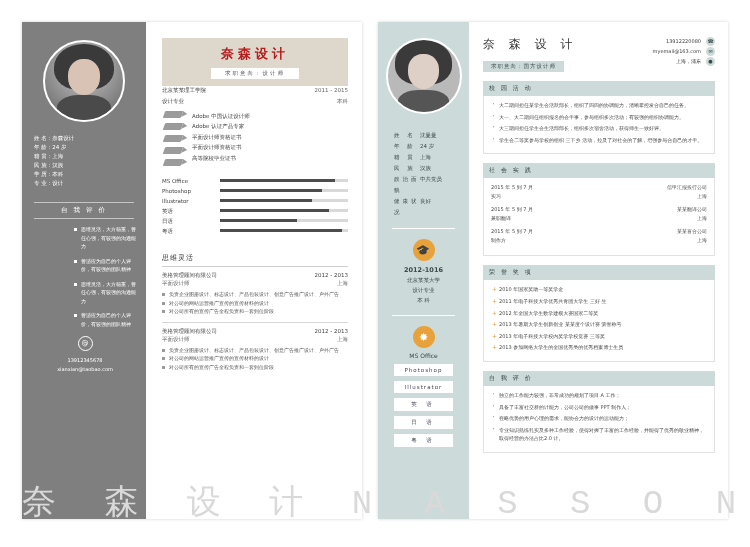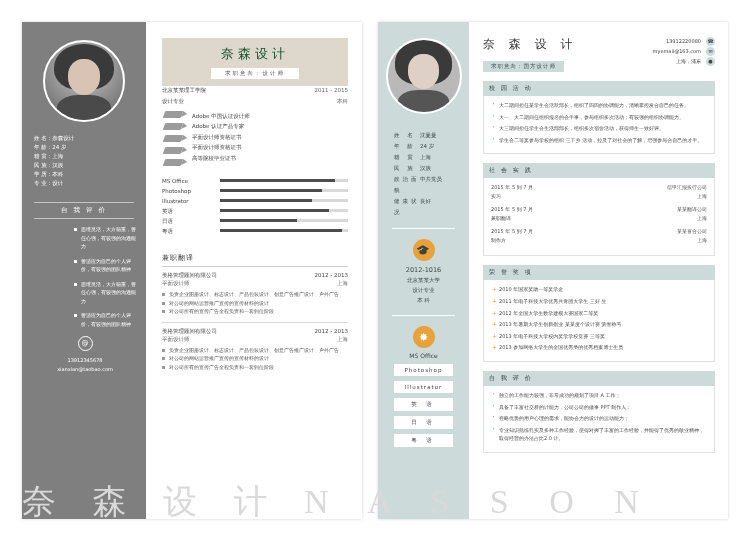--- a/index.html
+++ b/index.html
@@ -8,21 +8,21 @@
     background:#ffffff;
     font-family:"DejaVu Sans","Liberation Sans",sans-serif;
     position:relative;
   }
   .page{position:absolute;inset:0;}
 
   
   .watermark{
     position:absolute;left:22px;bottom:22px;width:706px;
     font-size:34px;letter-spacing:14px;color:#d9d9d9;
-    font-family:Liberation Serif, serif;
+    font-family:Liberation Mono, monospace;
     white-space:nowrap;z-index:30;pointer-events:none;
   }
   .watermark .lat{letter-spacing:16px;}
 
   
   .resume-a{
     position:absolute;left:22px;top:22px;width:340px;height:497px;
     background:#ffffff;box-shadow:0 0 3px rgba(0,0,0,.18);
     display:flex;overflow:hidden;
   }
@@ -56,21 +56,21 @@
   .a-contact .circle{
     width:13px;height:13px;border:1px solid #ffffff;border-radius:50%;
     margin:4px auto 5px auto;display:flex;align-items:center;justify-content:center;font-size:7px;
   }
 
   .a-main{flex:1;padding:16px 14px 0 16px;box-sizing:border-box;color:#333;}
   .a-banner{
     background:#ded7cb;height:48px;display:flex;flex-direction:column;
     align-items:center;justify-content:center;
   }
-  .a-banner .nm{font-size:13px;letter-spacing:4px;color:#14532d;}
+  .a-banner .nm{font-size:13px;letter-spacing:4px;color:#b91c1c;font-weight:bold;}
   .a-banner .sub{
     margin-top:5px;background:#ffffff;color:#555;font-size:5.5px;letter-spacing:2px;
     padding:2px 14px;
   }
   .a-h{
     font-size:7px;color:#333;margin:14px 0 4px 0;padding-bottom:3px;
     border-bottom:1px solid #cfcfcf;letter-spacing:1px;
   }
   .a-row{display:flex;justify-content:space-between;font-size:5.5px;line-height:9px;color:#444;}
   .a-row .r{color:#666;}
@@ -111,21 +111,21 @@
   .b-photo .hair{position:absolute;left:10%;top:0;width:80%;height:62%;background:#3a3a3a;border-radius:50% 50% 42% 42%;}
   .b-photo .face{position:absolute;left:28%;top:20%;width:44%;height:48%;background:#ded0c6;border-radius:46% 46% 50% 50%;}
   .b-photo .body{position:absolute;left:14%;top:70%;width:72%;height:38%;background:#555;border-radius:40% 40% 0 0;}
   .b-basic{margin:16px 14px 0 16px;font-size:5.5px;line-height:11px;}
   .b-basic .line{display:flex;}
   .b-basic .k{width:26px;letter-spacing:3px;}
   .b-hr{height:1px;background:#ffffff;margin:10px 14px;}
   .b-badge{width:22px;height:22px;margin:6px auto 4px auto;border-radius:50%;background:#e8a23c;
     display:flex;align-items:center;justify-content:center;color:#fff;font-size:11px;}
   .b-edu{text-align:center;font-size:5.5px;line-height:10px;color:#3c4a48;}
-  .b-edu .y{font-weight:normal;font-size:6.5px;}
+  .b-edu .y{font-weight:bold;font-size:6.5px;}
   .b-skill-title{text-align:center;font-size:6px;margin-top:4px;}
   .b-skill{
     margin:5px 16px;background:#ffffff;color:#445;font-size:5.5px;text-align:center;
     padding:3px 0;letter-spacing:1px;
   }
   .b-skill.sp{letter-spacing:4px;}
 
   .b-main{flex:1;padding:14px 13px 0 14px;box-sizing:border-box;}
   .b-top{display:flex;align-items:flex-start;}
   .b-name-wrap{flex:1;}
@@ -240,21 +240,21 @@
             </div>
           <div class="a-bar">
               <i id="sb4" style="width: 60%;"></i>
             </div>
           <div class="a-bar">
               <i id="sb5" style="width: 95%;"></i>
             </div>
         </div>
       </div>
 
-      <div class="a-h">兼职翻译</div>
+      <div class="a-h">思维灵活</div>
 
       <div class="a-exp">
         <div class="a-exp-head">
           <span>美格管理顾问有限公司</span>
           <span>2012 - 2013</span>
         </div>
         <div class="a-exp-sub">
           <span>平面设计师</span>
           <span>上海</span>
         </div>

